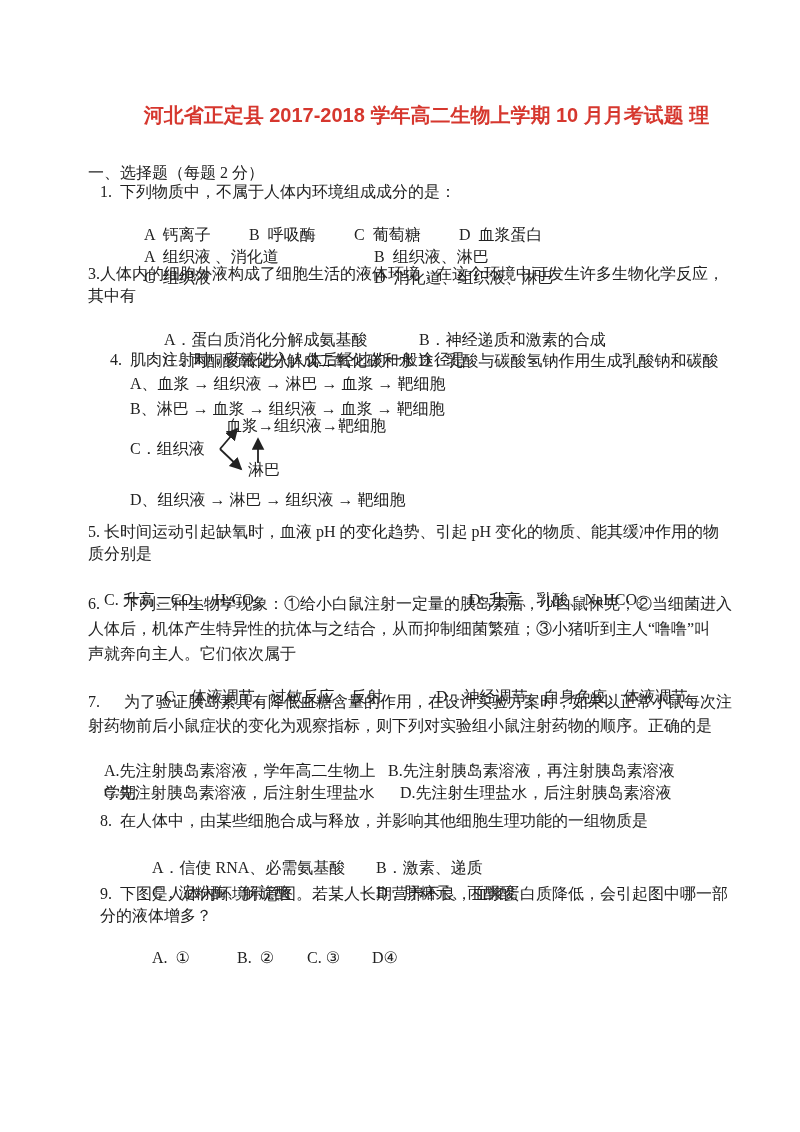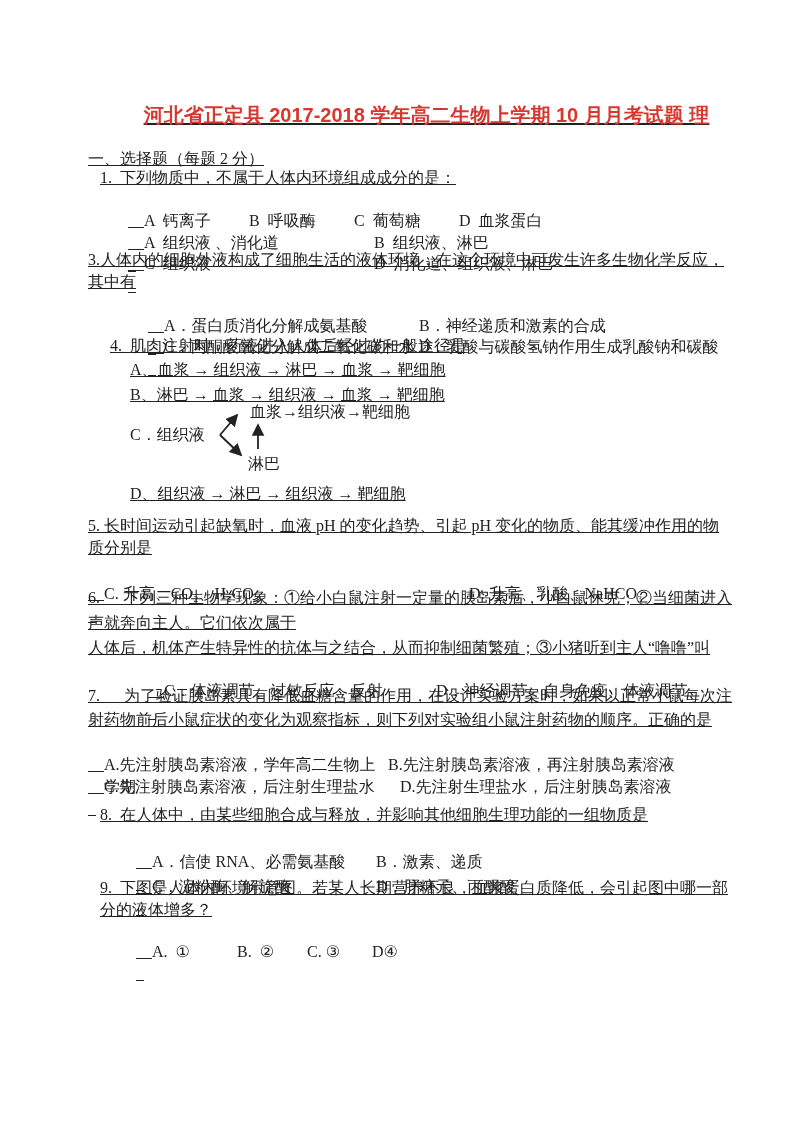--- a/index.html
+++ b/index.html
@@ -6,21 +6,20 @@
   .page{
     position:relative;
     width:800px;height:1132px;
     background:#ffffff;
     box-sizing:border-box;
     padding:100px 35px 0 88px;
     font-family:"Liberation Serif","DejaVu Serif",serif;
     font-size:16px;
     color:#222222;
     overflow:hidden;
-    text-decoration:underline;
   }
   .title{
     margin:0;
     font-family:"Liberation Sans","DejaVu Sans",sans-serif;
     font-size:20px;
     font-weight:bold;
     line-height:30px;
     text-align:center;
     color:#d6372e;
     white-space:pre-wrap;
@@ -31,33 +30,33 @@
     white-space:pre-wrap;
   }
   .row span{display:inline-block;vertical-align:top;white-space:pre-wrap;}
   .colL{}
   .diagram{
     position:relative;
     margin-left:42px;
     height:65px;
     width:430px;
   }
-  .diagram .dg-top{position:absolute;left:120px;top:0;white-space:pre;text-align:center;}
+  .diagram .dg-top{position:absolute;left:96px;top:0;white-space:pre;text-align:center;}
   .diagram .dg-label{position:absolute;left:0;top:23px;white-space:pre;}
-  .diagram .dg-bottom{position:absolute;left:118px;top:52px;white-space:pre;}
+  .diagram .dg-bottom{position:absolute;left:118px;top:44px;white-space:pre;}
   .diagram svg{position:absolute;left:0;top:0;}
 </style>
 </head>
 <body>
 
 <div class="page">
 
   <h1 class="title">河北省正定县 2017-2018 学年高二生物上学期 10 月月考试题 理</h1>
 
-  <div class="line" style="margin-top:18px">一、选择题（每题 2 分）</div>
+  <div class="line" style="margin-top:32px">一、选择题（每题 2 分）</div>
 
   <div class="line" style="margin-top:-3px;margin-left:12px">1.  下列物质中，不属于人体内环境组成成分的是：</div>
   <div class="line row" style="margin-top:-1px;margin-left:40px">
     <span class="colL" style="width:105px">A  钙离子</span><span class="colL" style="width:105px">B  呼吸酶</span><span class="colL" style="width:105px">C  葡萄糖</span><span>D  血浆蛋白</span>
   </div>
 
   <div class="line row" style="margin-top:0;margin-left:40px">
     <span class="colL" style="width:230px">A  组织液 、消化道</span><span>B  组织液、淋巴</span>
   </div>
   <div class="line row" style="margin-top:-1px;margin-left:40px">
@@ -86,31 +85,31 @@
         <marker id="ah" markerWidth="8" markerHeight="8" refX="6" refY="3.5" orient="auto">
           <path d="M0,0 L7,3.5 L0,7 z" fill="#222222"></path>
         </marker>
       </defs>
       <line x1="90" y1="33" x2="107" y2="13" stroke="#222222" stroke-width="1.8" marker-end="url(#ah)"></line>
       <line x1="90" y1="33" x2="111" y2="53" stroke="#222222" stroke-width="1.8" marker-end="url(#ah)"></line>
       <line x1="128" y1="47" x2="128" y2="23" stroke="#222222" stroke-width="1.8" marker-end="url(#ah)"></line>
     </svg>
   </div>
 
-  <div class="line" style="margin-top:16px;margin-left:42px">D、组织液 → 淋巴 → 组织液 → 靶细胞</div>
+  <div class="line" style="margin-top:8px;margin-left:42px">D、组织液 → 淋巴 → 组织液 → 靶细胞</div>
 
   <div class="line" style="margin-top:10px">5. 长时间运动引起缺氧时，血液 pH 的变化趋势、引起 pH 变化的物质、能其缓冲作用的物</div>
   <div class="line" style="margin-top:0">质分别是</div>
   <div class="line row" style="margin-top:2px">
     <span class="colL" style="width:365px">C. 升高、CO₂、H₂CO₃</span><span>D. 升高、乳酸、NaHCO₃</span>
   </div>
 
   <div class="line" style="margin-top:4px">6.      下列三种生物学现象：①给小白鼠注射一定量的胰岛素后，小白鼠休克；②当细菌进入</div>
+  <div class="line" style="margin-top:3px">人体后，机体产生特异性的抗体与之结合，从而抑制细菌繁殖；③小猪听到主人“噜噜”叫</div>
   <div class="line" style="margin-top:3px">声就奔向主人。它们依次属于</div>
-  <div class="line" style="margin-top:3px">人体后，机体产生特异性的抗体与之结合，从而抑制细菌繁殖；③小猪听到主人“噜噜”叫</div>
   <div class="line row" style="margin-top:-1px;margin-left:60px">
     <span class="colL" style="width:272px">C．体液调节、过敏反应、反射</span><span>D．神经调节、自身免疫、体液调节</span>
   </div>
 
   <div class="line" style="margin-top:5px">7.      为了验证胰岛素具有降低血糖含量的作用，在设计实验方案时，如果以正常小鼠每次注</div>
   <div class="line" style="margin-top:2px">射药物前后小鼠症状的变化为观察指标，则下列对实验组小鼠注射药物的顺序。正确的是</div>
   <div class="line row" style="margin-top:1px">
     <span class="colL" style="width:284px">A.先注射胰岛素溶液，学年高二生物上学期</span><span>B.先注射胰岛素溶液，再注射胰岛素溶液</span>
   </div>
   <div class="line row" style="margin-top:0">

